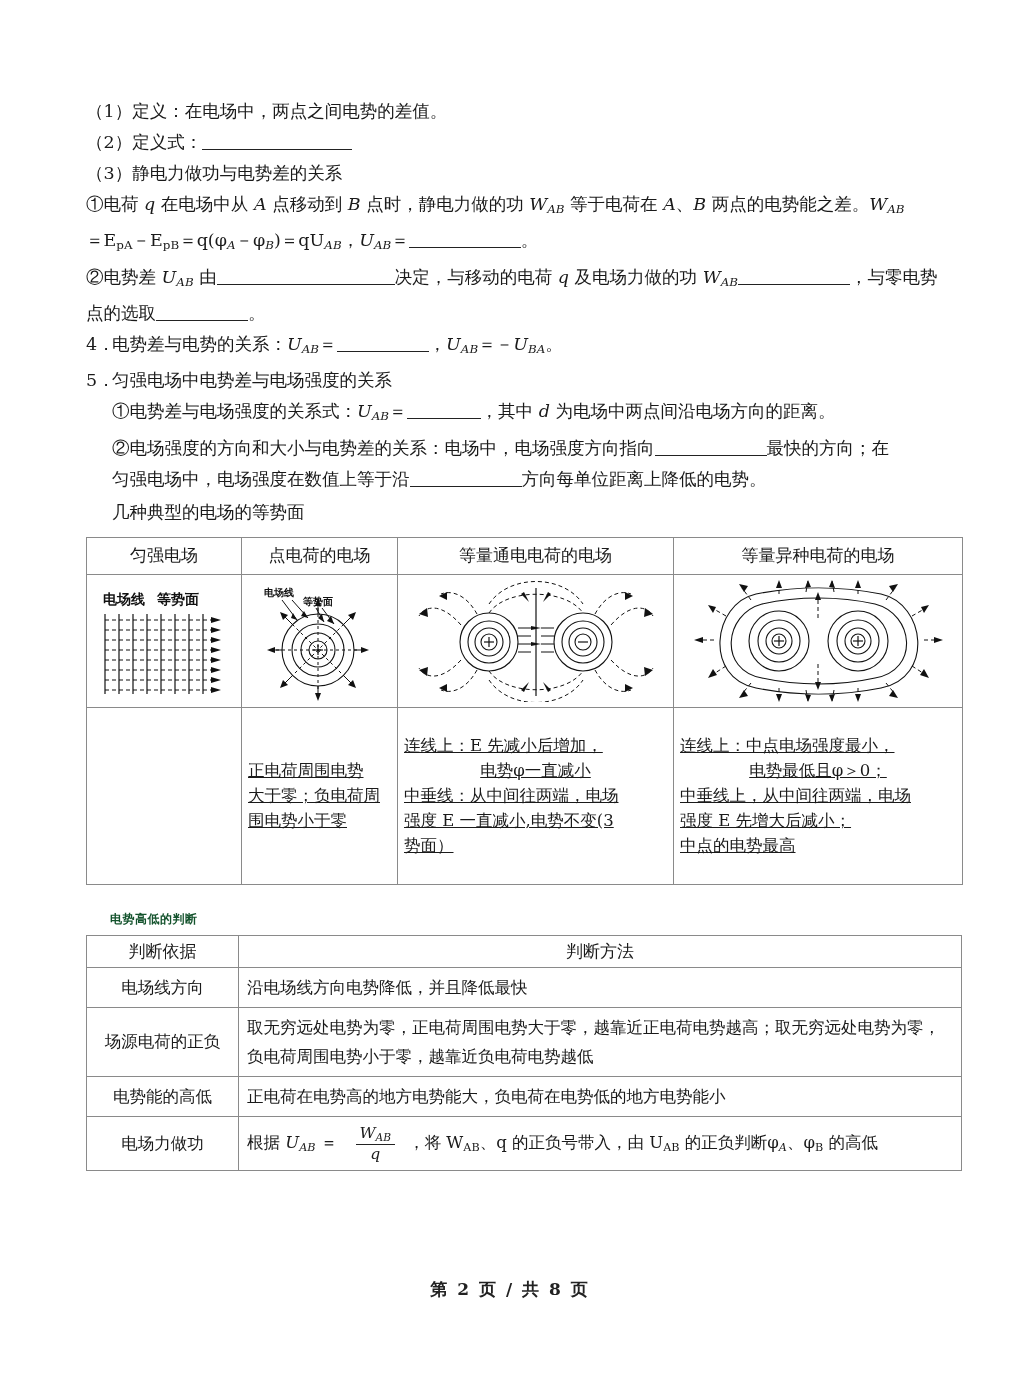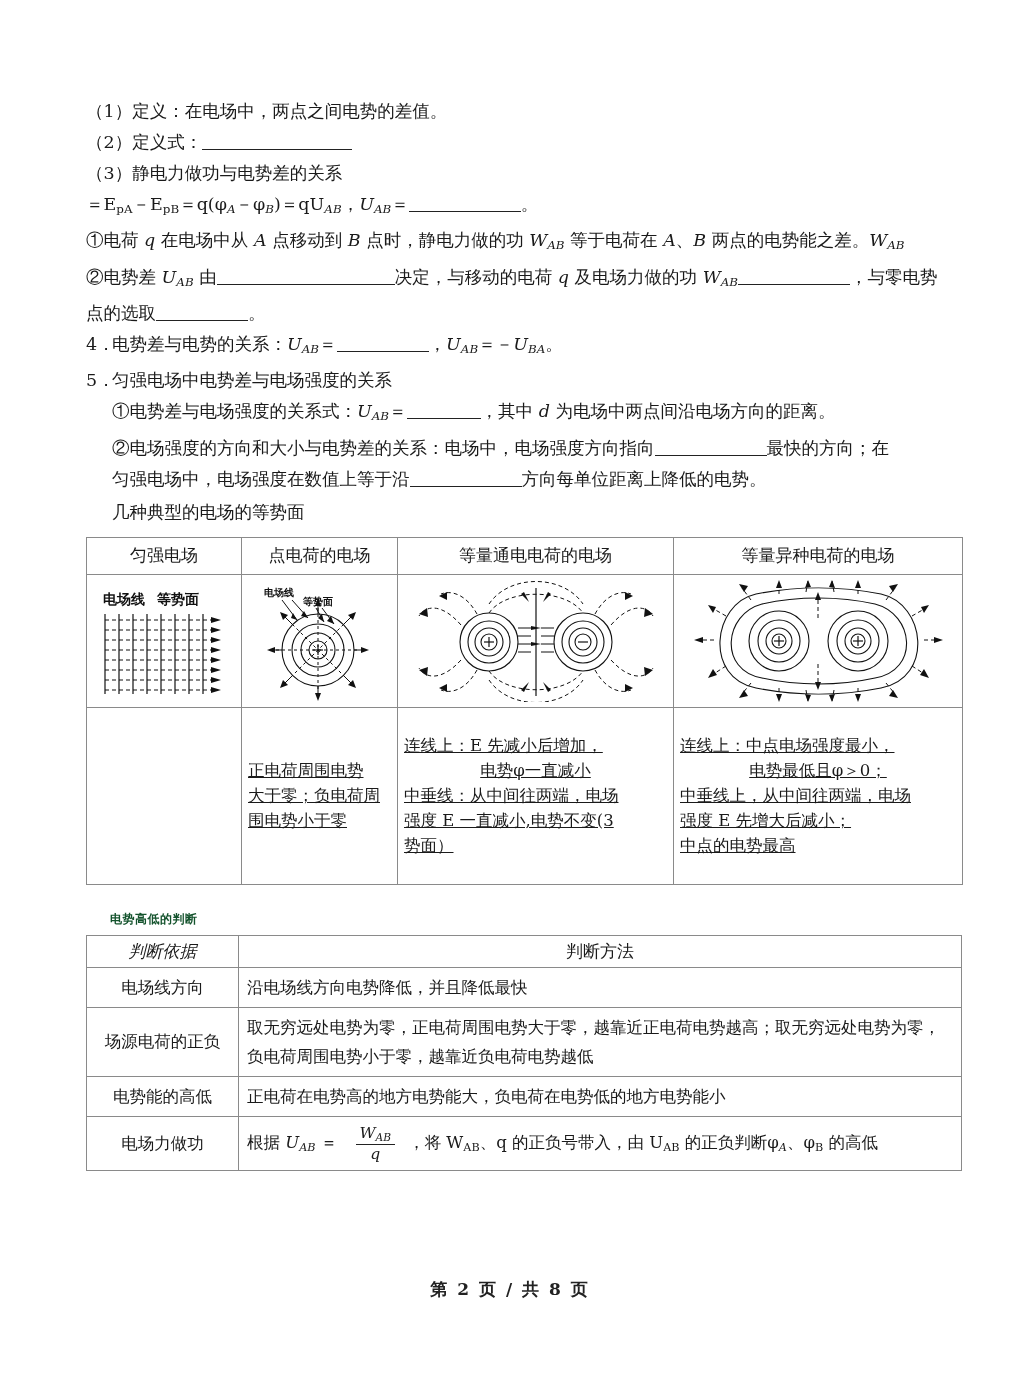--- a/index.html
+++ b/index.html
@@ -86,21 +86,21 @@
     font-weight: bold;
     font-size: 12px;
     margin: 26px 0 7px 24px;
     letter-spacing: 0.5px;
   }
 
   table.tbl2 { margin-top: 2px; }
   table.tbl2 td { padding: 5px 8px; }
   table.tbl2 td.cat { text-align: center; width: 152px; }
   table.tbl2 td.meth { font-size: 16.5px; line-height: 29px; }
-  table.tbl2 th.cat { width: 152px; font-style: italic; }
+  table.tbl2 th.cat { width: 152px; }
 
   
   .frac {
     display: inline-block;
     vertical-align: middle;
     text-align: center;
     font-size: 0.95em;
     line-height: 1.05;
     margin: 0 13px;
   }
@@ -134,25 +134,25 @@
 
     <div class="ln">
       <span>（2）定义式：</span><span class="blank b-xl"></span>
     </div>
 
     <div class="ln">
       <span>（3）静电力做功与电势差的关系</span>
     </div>
 
     <div class="ln">
+      <span>①电荷 </span><i class="v">q</i><span> 在电场中从 </span><i class="v">A</i><span> 点移动到 </span><i class="v">B</i><span> 点时，静电力做的功 </span><i class="v">W</i><span class="sub">AB</span><span> 等于电荷在 </span><i class="v">A</i><span>、</span><i class="v">B</i><span> 两点的电势能之差。</span><i class="v">W</i><span class="sub">AB</span>
+    </div>
+
+    <div class="ln">
       <span>＝E</span><span class="sub-u">pA</span><span>－E</span><span class="sub-u">pB</span><span>＝q(φ</span><span class="sub">A</span><span>－φ</span><span class="sub">B</span><span>)＝qU</span><span class="sub">AB</span><span>，</span><i class="v">U</i><span class="sub">AB</span><span>＝</span><span class="blank b-l"></span><span>。</span>
-    </div>
-
-    <div class="ln">
-      <span>①电荷 </span><i class="v">q</i><span> 在电场中从 </span><i class="v">A</i><span> 点移动到 </span><i class="v">B</i><span> 点时，静电力做的功 </span><i class="v">W</i><span class="sub">AB</span><span> 等于电荷在 </span><i class="v">A</i><span>、</span><i class="v">B</i><span> 两点的电势能之差。</span><i class="v">W</i><span class="sub">AB</span>
     </div>
 
     <div class="ln">
       <span>②电势差 </span><i class="v">U</i><span class="sub">AB</span><span> 由</span><span class="blank" style="width:178px"></span><span>决定，与移动的电荷 </span><i class="v">q</i><span> 及电场力做的功 </span><i class="v">W</i><span class="sub">AB</span><span class="blank b-l"></span><span>，与零电势</span>
     </div>
 
     <div class="ln">
       <span>点的选取</span><span class="blank b-m"></span><span>。</span>
     </div>
 

